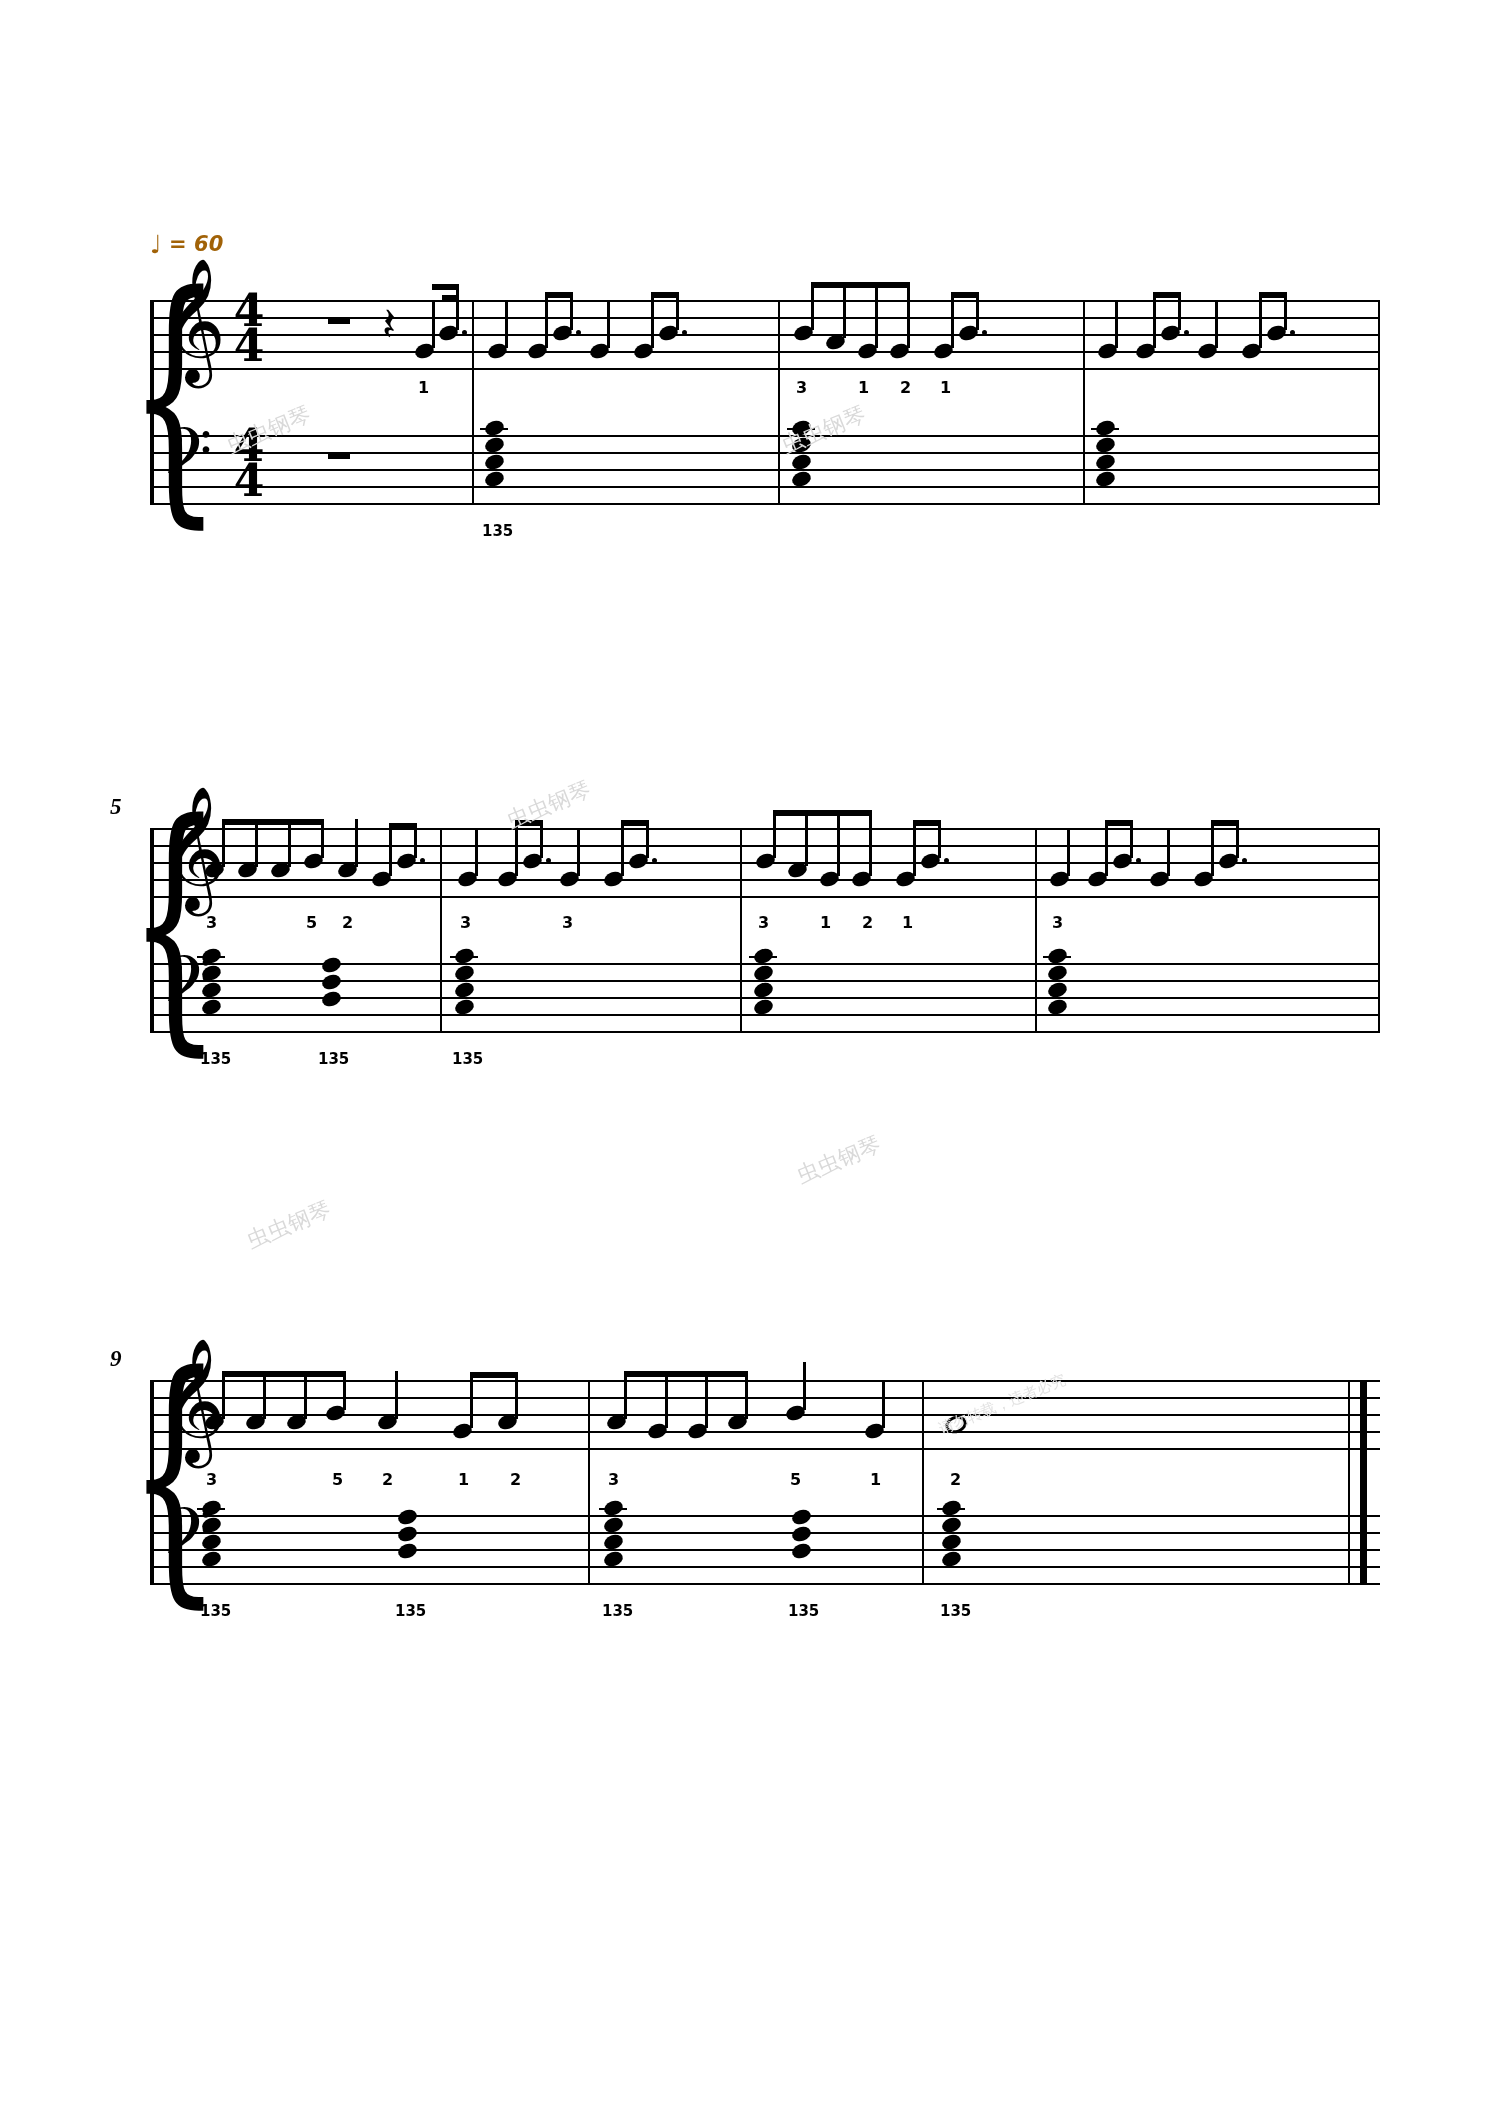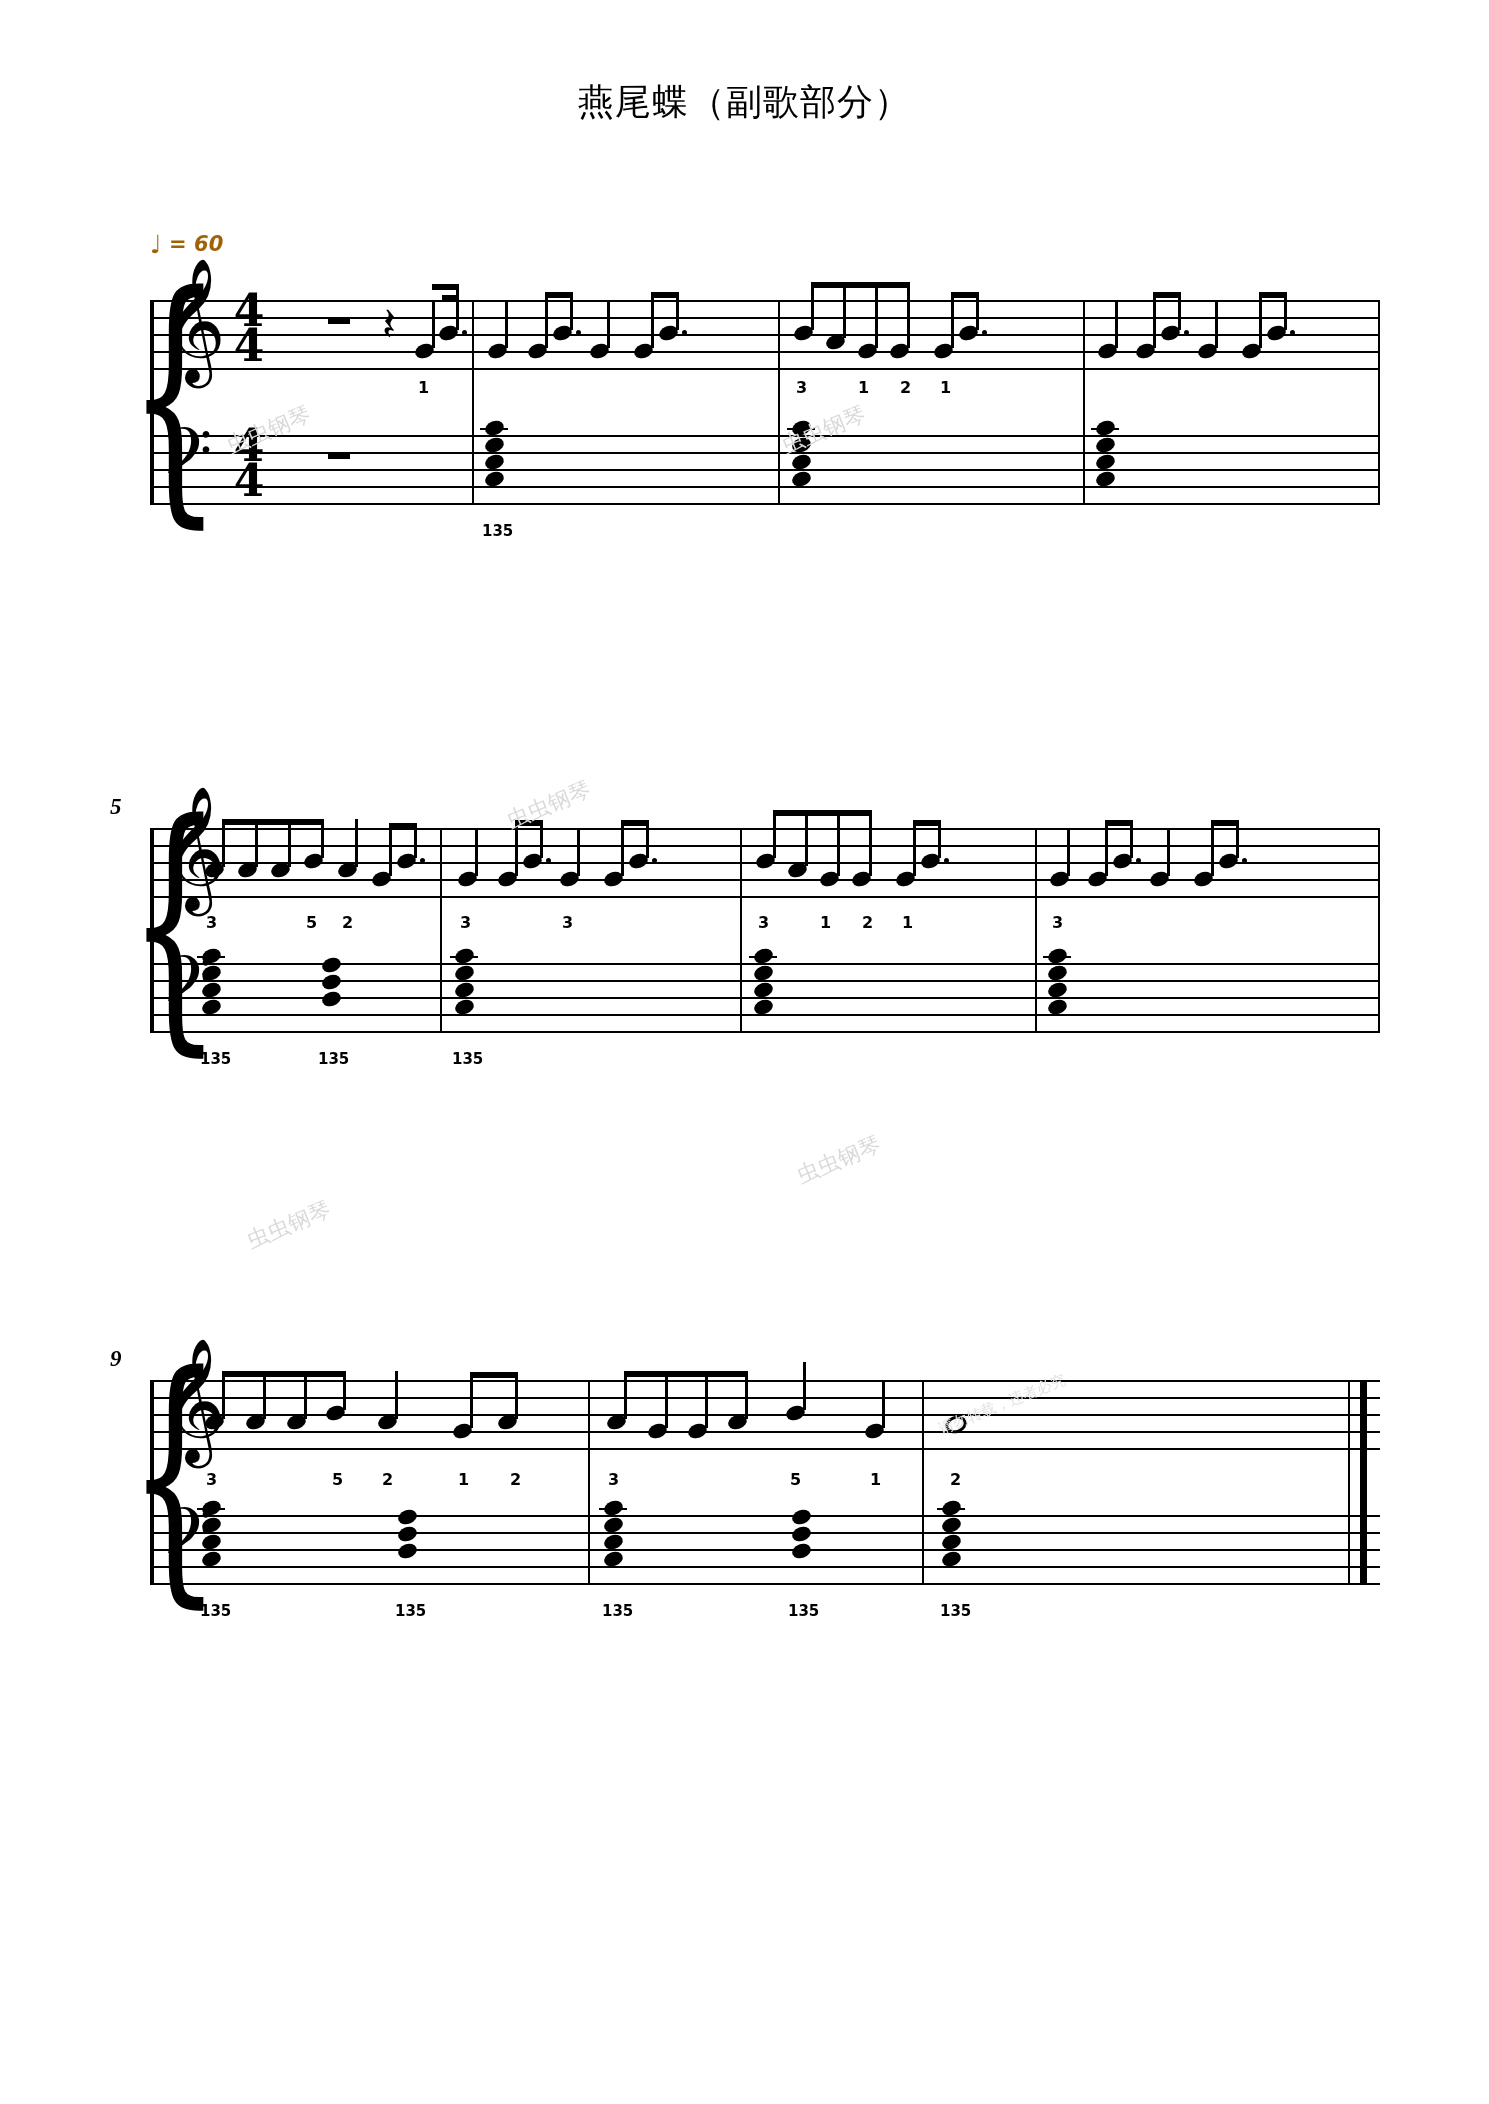--- a/index.html
+++ b/index.html
@@ -229,21 +229,20 @@
     user-select: none;
     white-space: nowrap;
   }
   .wm-small { font-size: 15px; color: #e2e2e2; }
 </style>
 </head>
 <body>
 
 <div class="page">
 
-  <div class="title">燕尾蝶（副歌部分）</div>
 
   <div class="tempo">
     <span class="qnote">♩</span>
     <span>= 60</span>
   </div>
 
   <div class="system sys1">
     <div class="stavewrap">
       <div class="brace">{</div>
       <div class="leftbar"></div>

